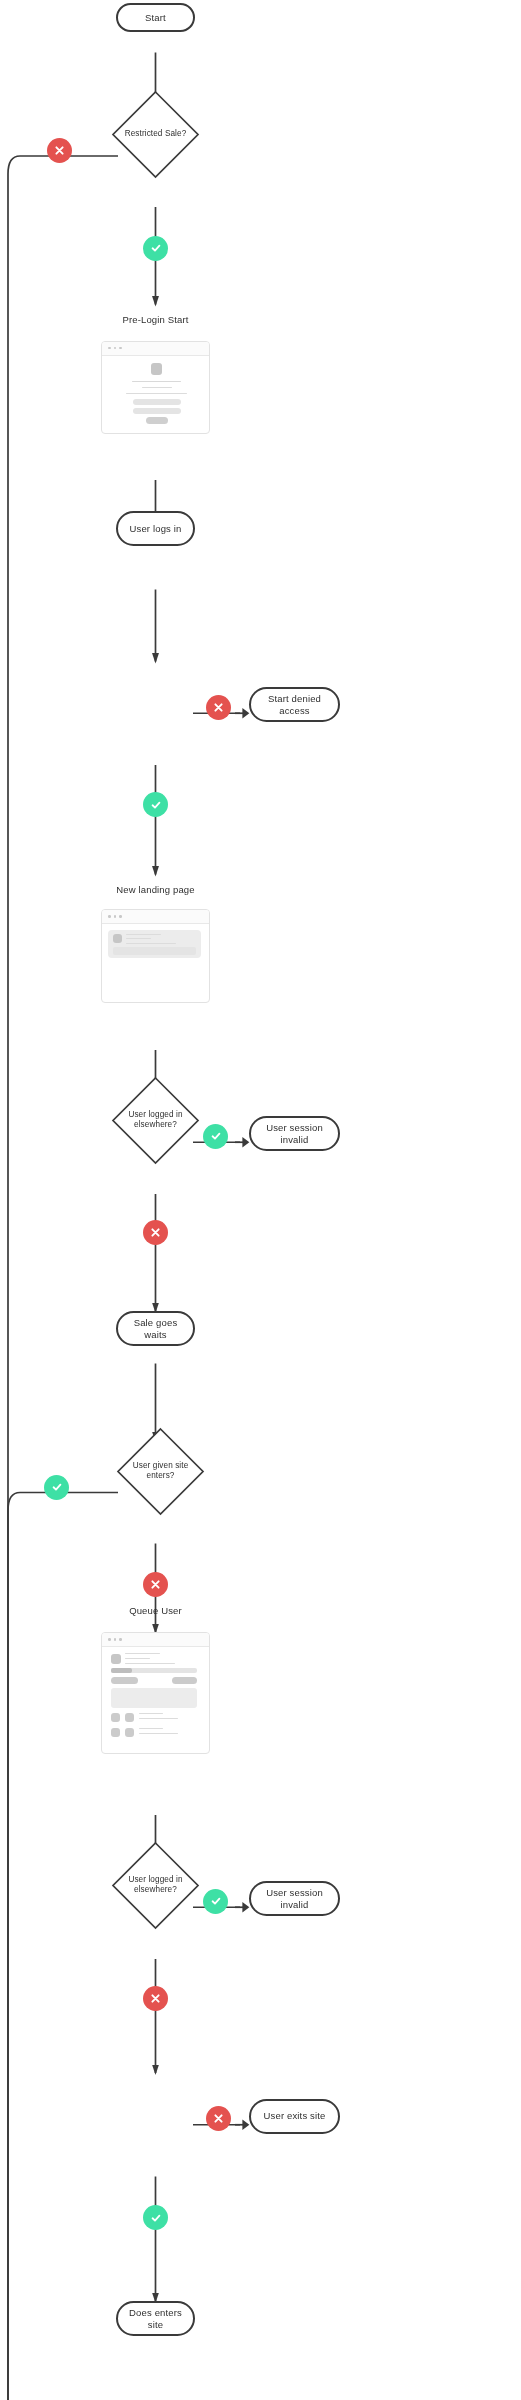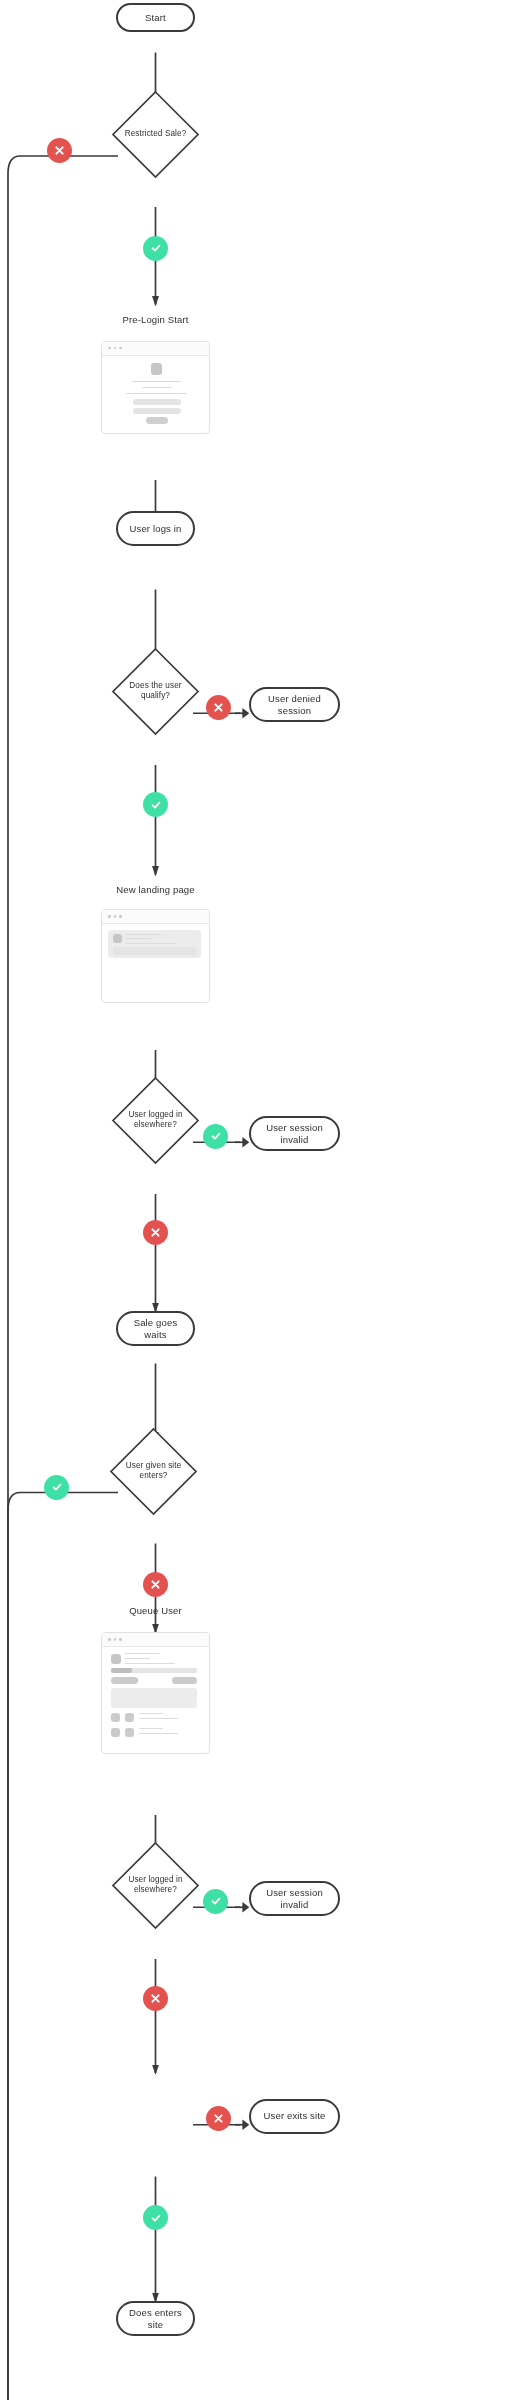--- a/index.html
+++ b/index.html
@@ -172,40 +172,29 @@
       <div class="ph light r" style="left:31px; top:43px; width:48px; height:6px; border-radius:3px;"></div>
       <div class="ph light r" style="left:31px; top:52px; width:48px; height:6px; border-radius:3px;"></div>
       <div class="ph pill" style="left:44px; top:61px; width:22px; height:7px; background:#cfcfcf;"></div>
     </div>
   </div>
 
   <div class="node terminator" style="left: 116px; top: 511px; width: 79px; height: 35px;">
     <span>User logs in</span>
   </div>
 
-  <div class="decision-wrap" style="left: 111px; top: 646.5px; width: 89px; height: 89px;">
-    <svg class="dia" viewBox="0 0 89 89">
-      <polygon points="44.5,2 87,44.5 44.5,87 2,44.5" fill="#fff" stroke="#3a3a3a" stroke-width="1.7"></polygon>
-    </svg>
-    <div class="dlabel">
-      <span>
-        <span>Does the user</span><br>
-        <span>qualify?</span>
-      </span>
-    </div>
-  </div>
 
   <div class="badge" style="left: 206px; top: 694.5px; width: 25px; height: 25px; background: rgb(228, 82, 79);">
     <svg width="11" height="11" viewBox="0 0 12 12">
       <path d="M2.6,2.6 L9.4,9.4 M9.4,2.6 L2.6,9.4" stroke="#fff" stroke-width="2.1" stroke-linecap="round"></path>
     </svg>
   </div>
 
   <div class="node terminator" style="left: 249px; top: 687px; width: 91px; height: 35px;">
-    <span>User denied session</span>
+    <span>Start denied access</span>
   </div>
 
   <div class="badge" style="left: 143px; top: 792px; width: 25px; height: 25px; background: rgb(62, 224, 165);">
     <svg width="12" height="12" viewBox="0 0 14 14">
       <path d="M3,7.3 L5.8,10 L11,4.2" stroke="#fff" stroke-width="2.1" fill="none" stroke-linecap="round" stroke-linejoin="round"></path>
     </svg>
   </div>
 
   <div class="caption" style="left: 86px; top: 883.5px; width: 139px;">New landing page</div>
 
@@ -250,21 +239,21 @@
   <div class="badge" style="left: 143px; top: 1219.5px; width: 25px; height: 25px; background: rgb(228, 82, 79);">
     <svg width="11" height="11" viewBox="0 0 12 12">
       <path d="M2.6,2.6 L9.4,9.4 M9.4,2.6 L2.6,9.4" stroke="#fff" stroke-width="2.1" stroke-linecap="round"></path>
     </svg>
   </div>
 
   <div class="node terminator" style="left: 116px; top: 1311px; width: 79px; height: 35px;">
     <span>Sale goes waits</span>
   </div>
 
-  <div class="decision-wrap" style="left: 109px; top: 1426.5px; width: 89px; height: 89px;">
+  <div class="decision-wrap" style="left: 116px; top: 1426.5px; width: 89px; height: 89px;">
     <svg class="dia" viewBox="0 0 89 89">
       <polygon points="44.5,2 87,44.5 44.5,87 2,44.5" fill="#fff" stroke="#3a3a3a" stroke-width="1.7"></polygon>
     </svg>
     <div class="dlabel">
       <span>
         <span>User given site</span><br>
         <span>enters?</span>
       </span>
     </div>
   </div>

